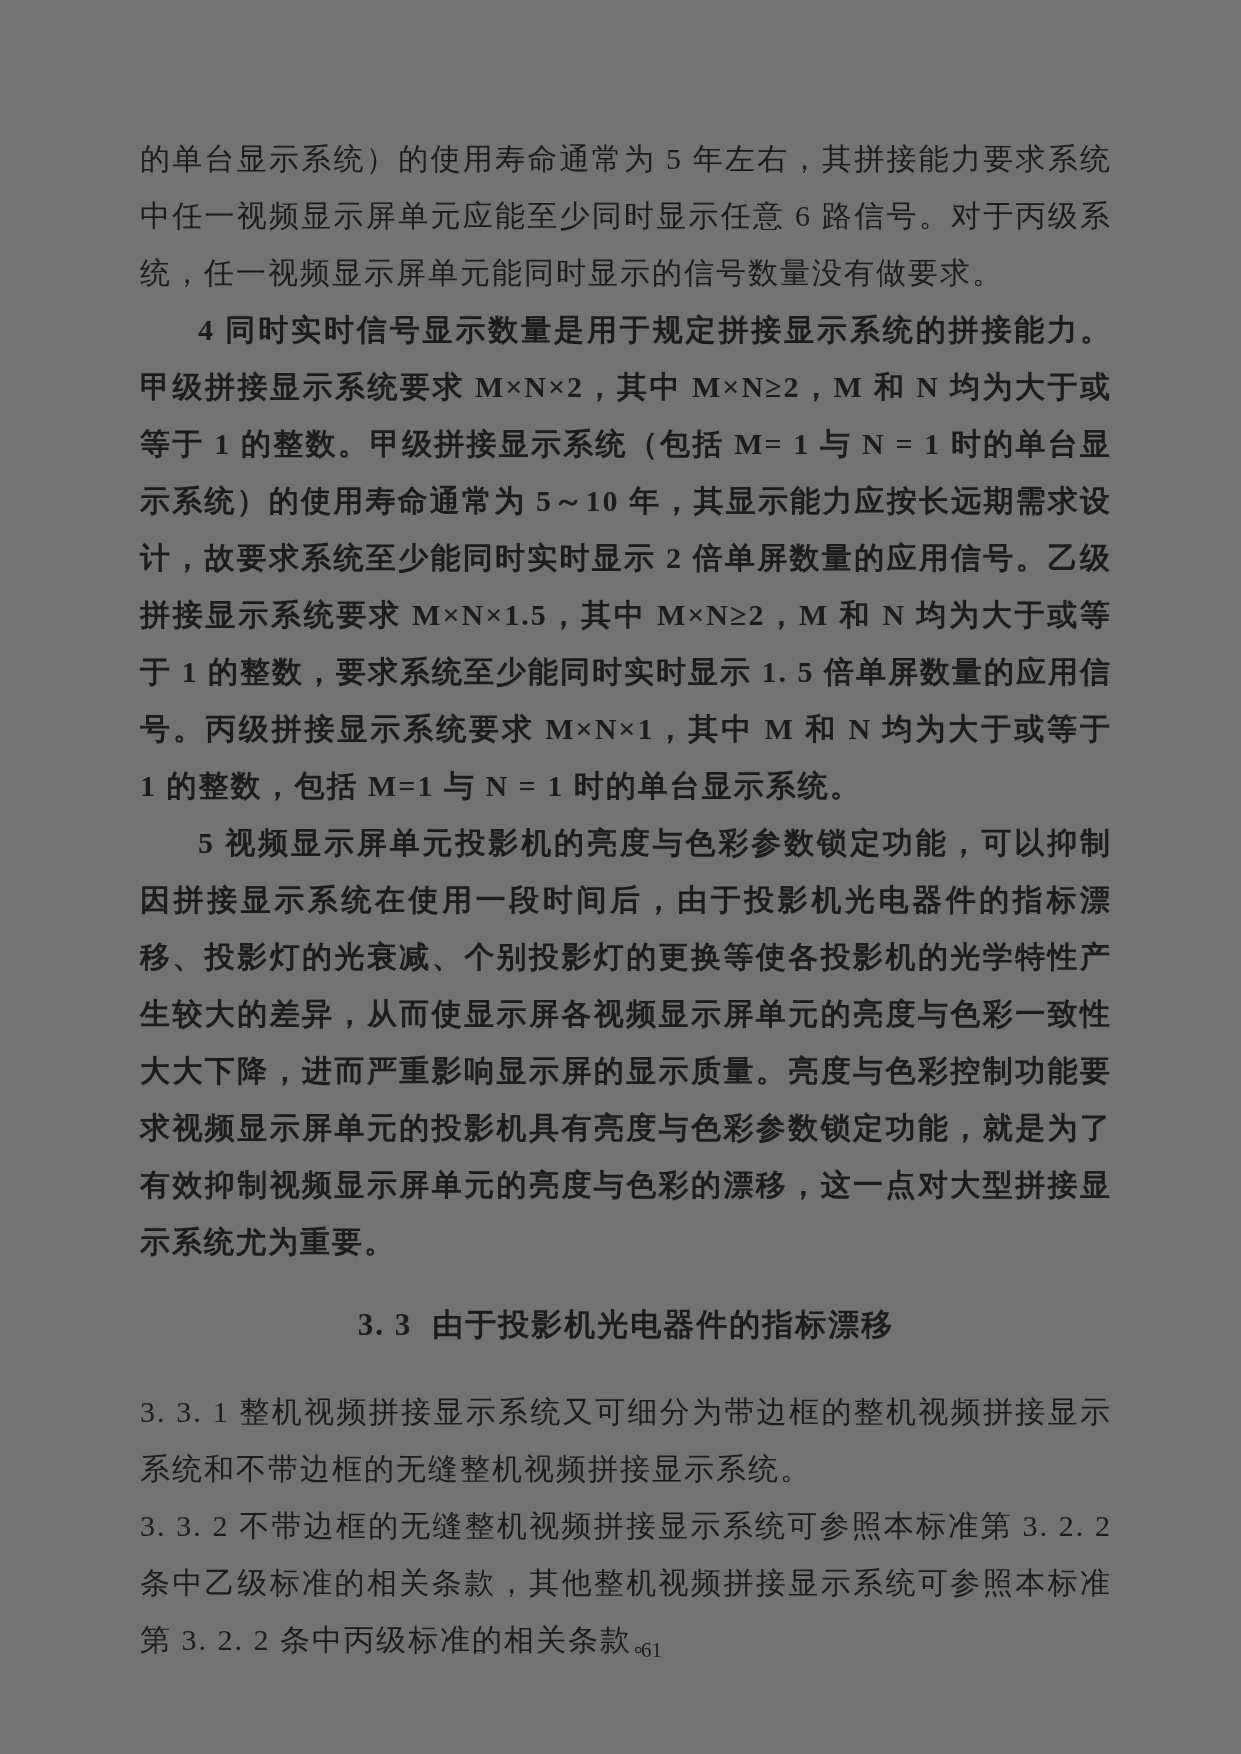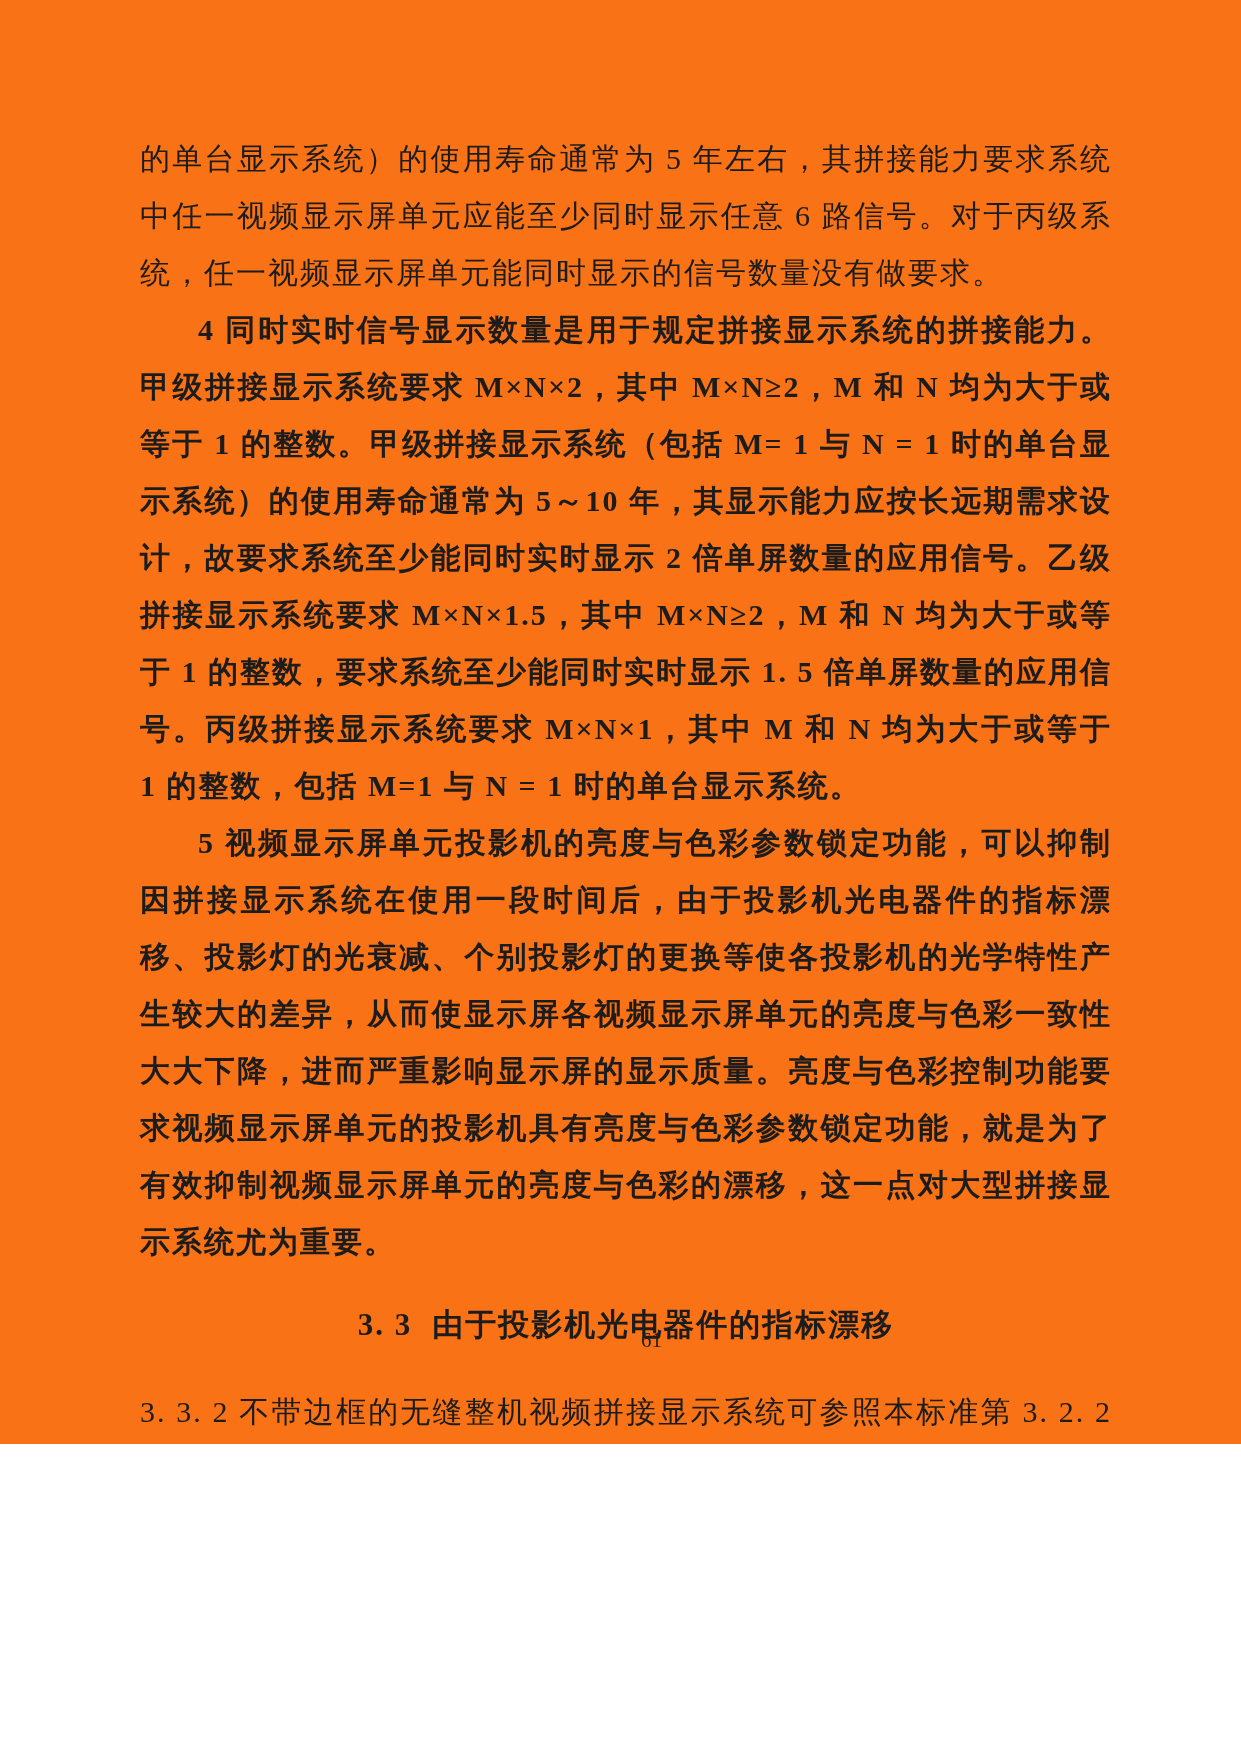--- a/index.html
+++ b/index.html
@@ -3,22 +3,22 @@
 <meta charset="utf-8">
 <style>
   html, body {
     margin: 0;
     padding: 0;
     background: #ffffff;
   }
   .page {
     position: relative;
     width: 1241px;
-    height: 1444px;
-    background: #f97316;
+    height: 1754px;
+    background: #737373;
     color: #1c1c1c;
     font-family: "Liberation Serif", "DejaVu Serif", serif;
     overflow: hidden;
     box-sizing: border-box;
   }
   .content {
     position: absolute;
     top: 130px;
     left: 140px;
     width: 972px;
@@ -70,19 +70,20 @@
     <p class="body">的单台显示系统）的使用寿命通常为 5 年左右，其拼接能力要求系统中任一视频显示屏单元应能至少同时显示任意 6 路信号。对于丙级系统，任一视频显示屏单元能同时显示的信号数量没有做要求。</p>
 
     <p class="body indent">4 同时实时信号显示数量是用于规定拼接显示系统的拼接能力。甲级拼接显示系统要求 M×N×2，其中 M×N≥2，M 和 N 均为大于或等于 1 的整数。甲级拼接显示系统（包括 M= 1 与 N = 1 时的单台显示系统）的使用寿命通常为 5～10 年，其显示能力应按长远期需求设计，故要求系统至少能同时实时显示 2 倍单屏数量的应用信号。乙级拼接显示系统要求 M×N×1.5，其中 M×N≥2，M 和 N 均为大于或等于 1 的整数，要求系统至少能同时实时显示 1. 5 倍单屏数量的应用信号。丙级拼接显示系统要求 M×N×1，其中 M 和 N 均为大于或等于 1 的整数，包括 M=1 与 N = 1 时的单台显示系统。</p>
 
     <p class="body indent">5 视频显示屏单元投影机的亮度与色彩参数锁定功能，可以抑制因拼接显示系统在使用一段时间后，由于投影机光电器件的指标漂移、投影灯的光衰减、个别投影灯的更换等使各投影机的光学特性产生较大的差异，从而使显示屏各视频显示屏单元的亮度与色彩一致性大大下降，进而严重影响显示屏的显示质量。亮度与色彩控制功能要求视频显示屏单元的投影机具有亮度与色彩参数锁定功能，就是为了有效抑制视频显示屏单元的亮度与色彩的漂移，这一点对大型拼接显示系统尤为重要。</p>
 
     <h2 class="heading">
       <span class="num">3. 3</span><span>由于投影机光电器件的指标漂移</span>
     </h2>
 
+    <p class="body">3. 3. 1 整机视频拼接显示系统又可细分为带边框的整机视频拼接显示系统和不带边框的无缝整机视频拼接显示系统。</p>
 
     <p class="body">3. 3. 2 不带边框的无缝整机视频拼接显示系统可参照本标准第 3. 2. 2 条中乙级标准的相关条款，其他整机视频拼接显示系统可参照本标准第 3. 2. 2 条中丙级标准的相关条款。</p>
 
   </div>
 
   <div class="page-number">61</div>
 </div>
 
 </body></html>

